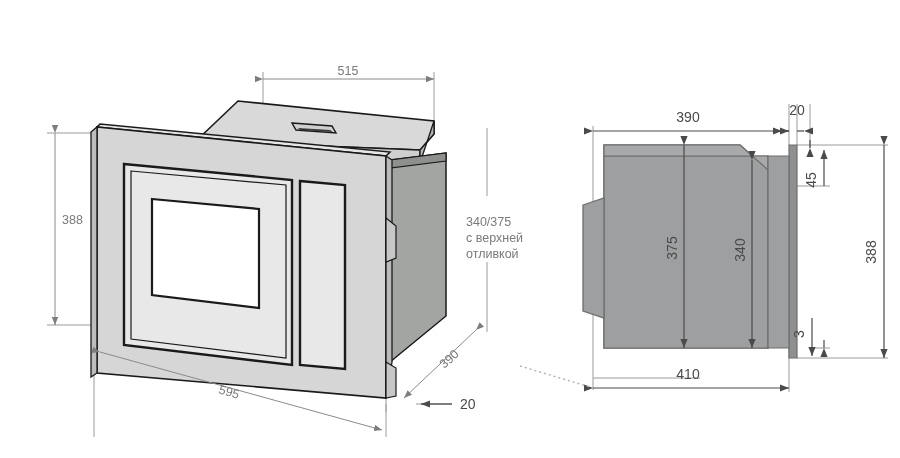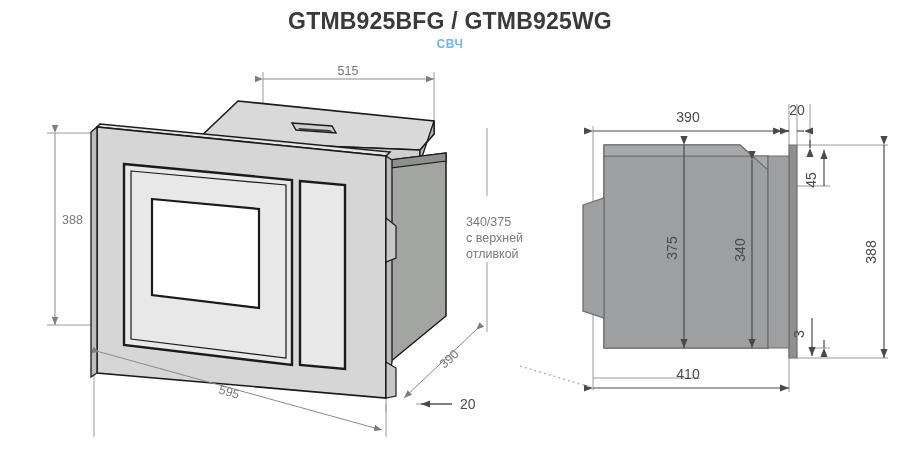--- a/index.html
+++ b/index.html
@@ -18,22 +18,20 @@
   .dimtext{font-family:"Liberation Sans","DejaVu Sans",sans-serif;
            font-size:12.5px;fill:#7a7a7a;}
   .dimtext-dark{font-family:"Liberation Sans","DejaVu Sans",sans-serif;
            font-size:14px;fill:#4a4a4a;}
 </style>
 </head>
 <body>
 
 <div id="root">
 
-  <div class="title">GTMB925BFG / GTMB925WG</div>
-  <div class="subtitle">СВЧ</div>
 
   <svg width="900" height="458">
     <defs>
       <marker id="ah" markerWidth="9" markerHeight="9" refX="8" refY="3.2" orient="auto" markerUnits="userSpaceOnUse">
         <path d="M0,0 L8,3.2 L0,6.4 z" fill="#7d7d7d"></path>
       </marker>
       <marker id="ahd" markerWidth="10" markerHeight="10" refX="9" refY="3.6" orient="auto" markerUnits="userSpaceOnUse">
         <path d="M0,0 L9,3.6 L0,7.2 z" fill="#4a4a4a"></path>
       </marker>
     </defs>

